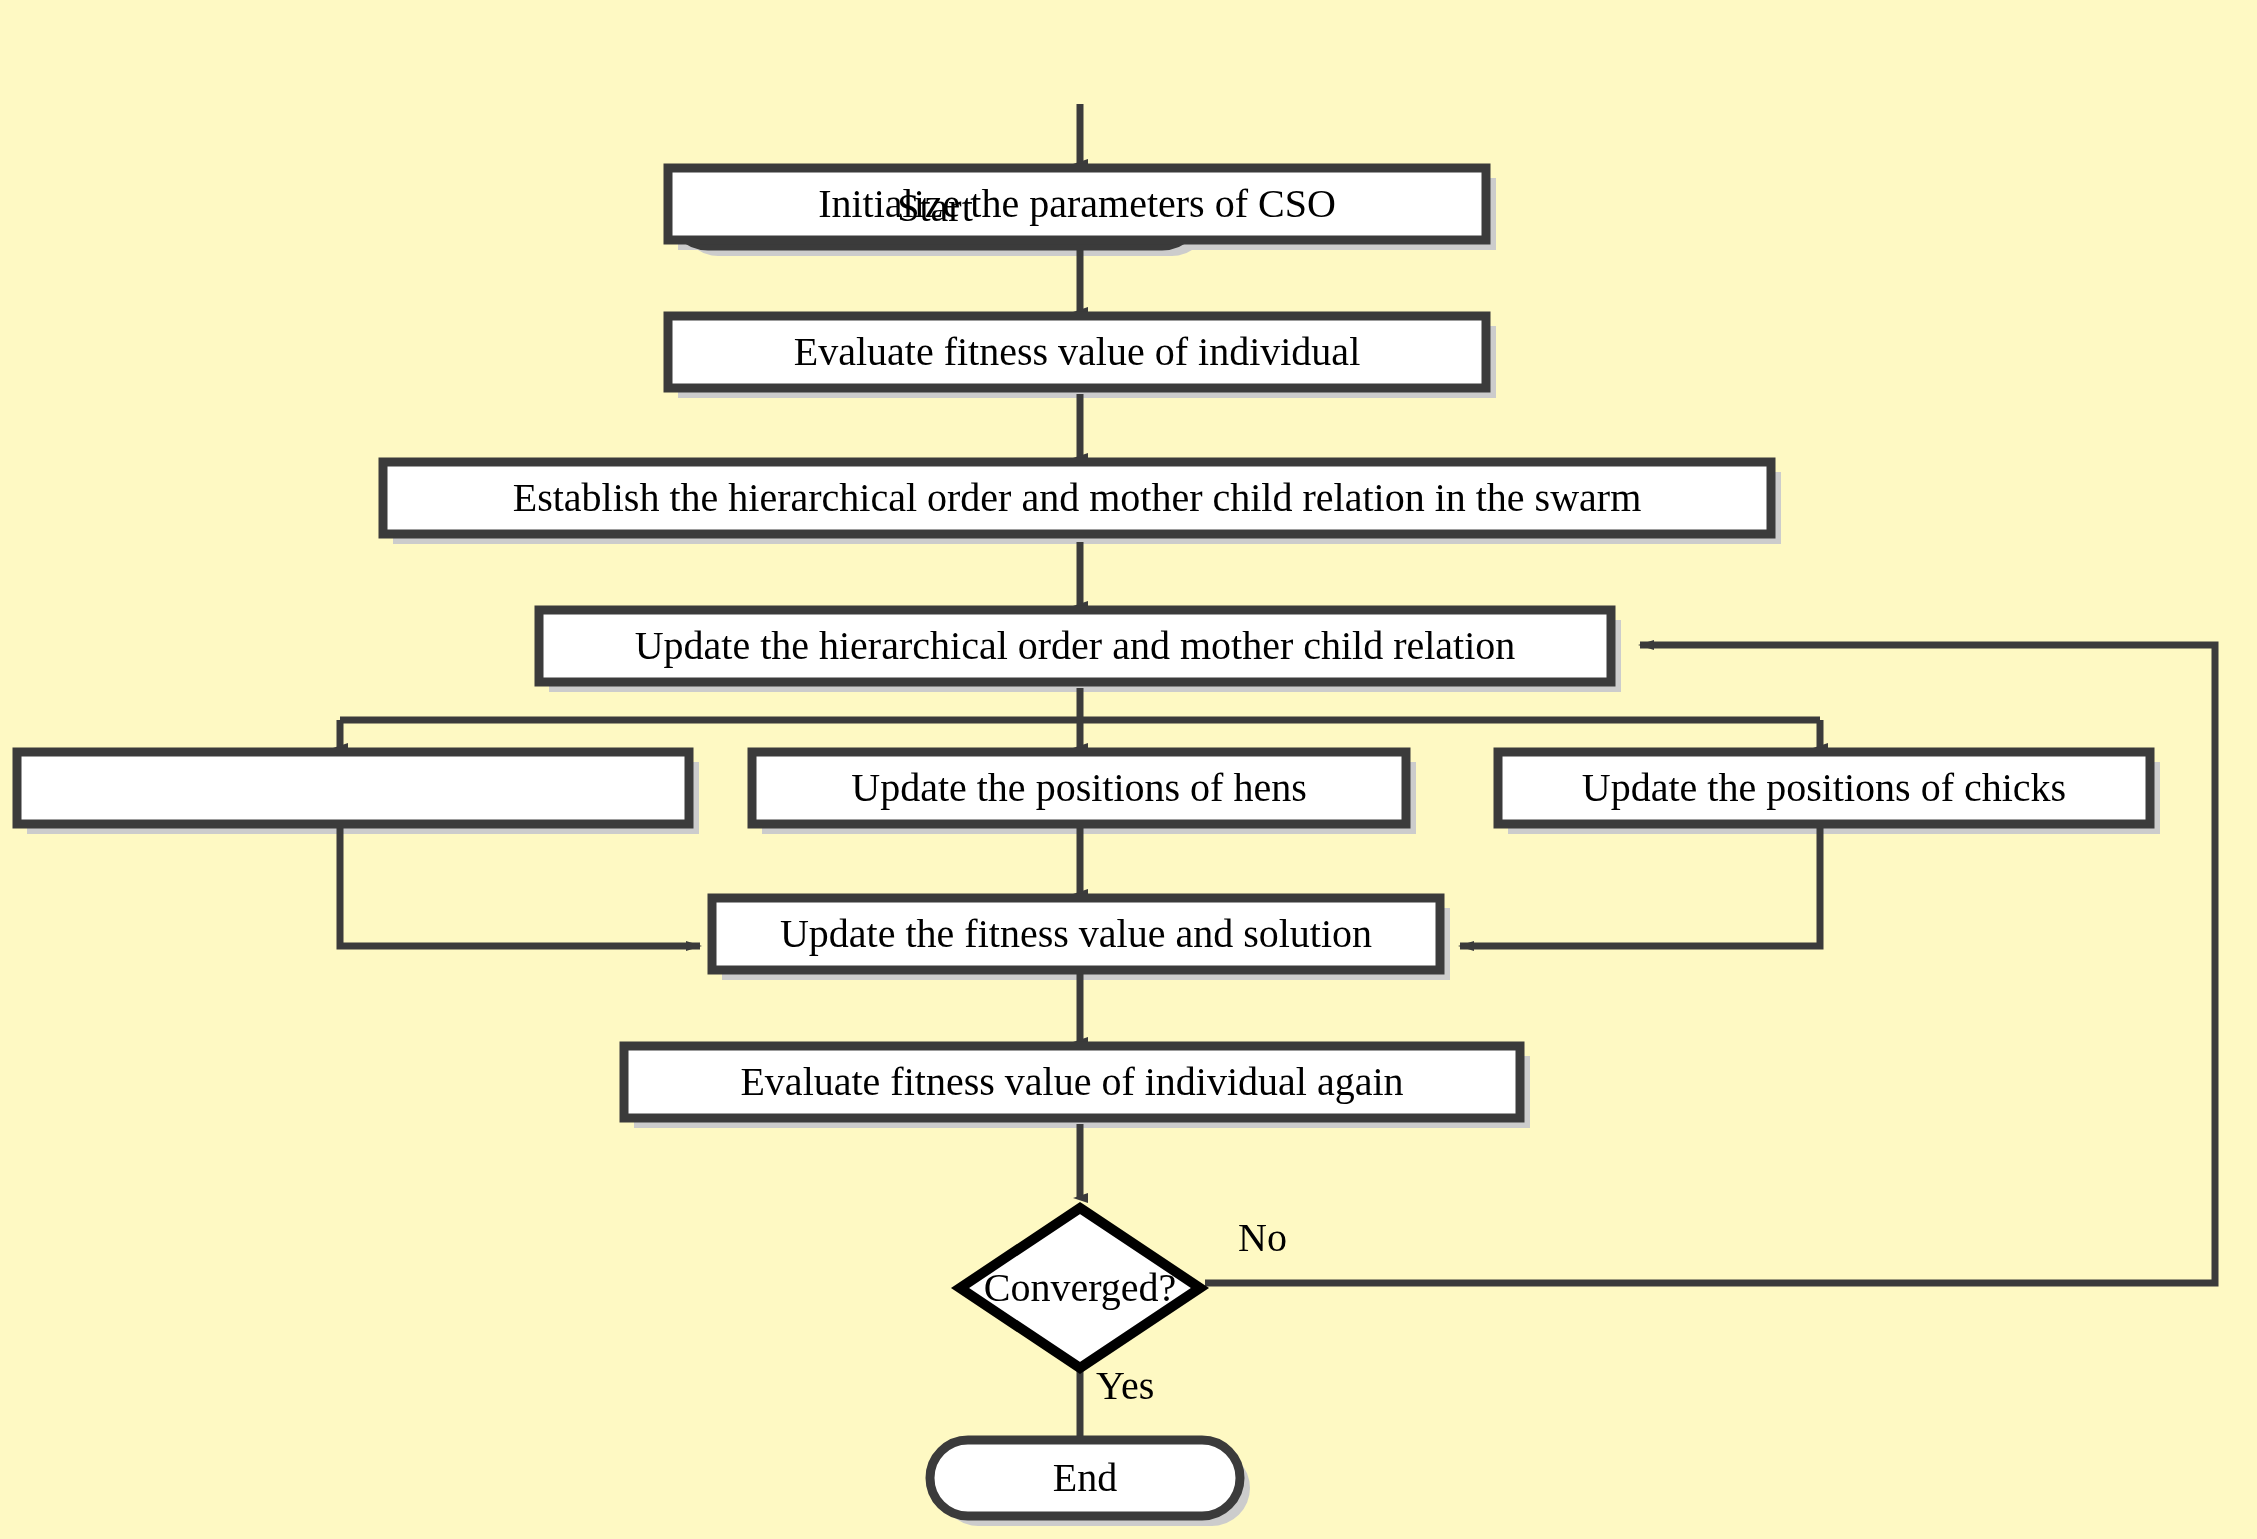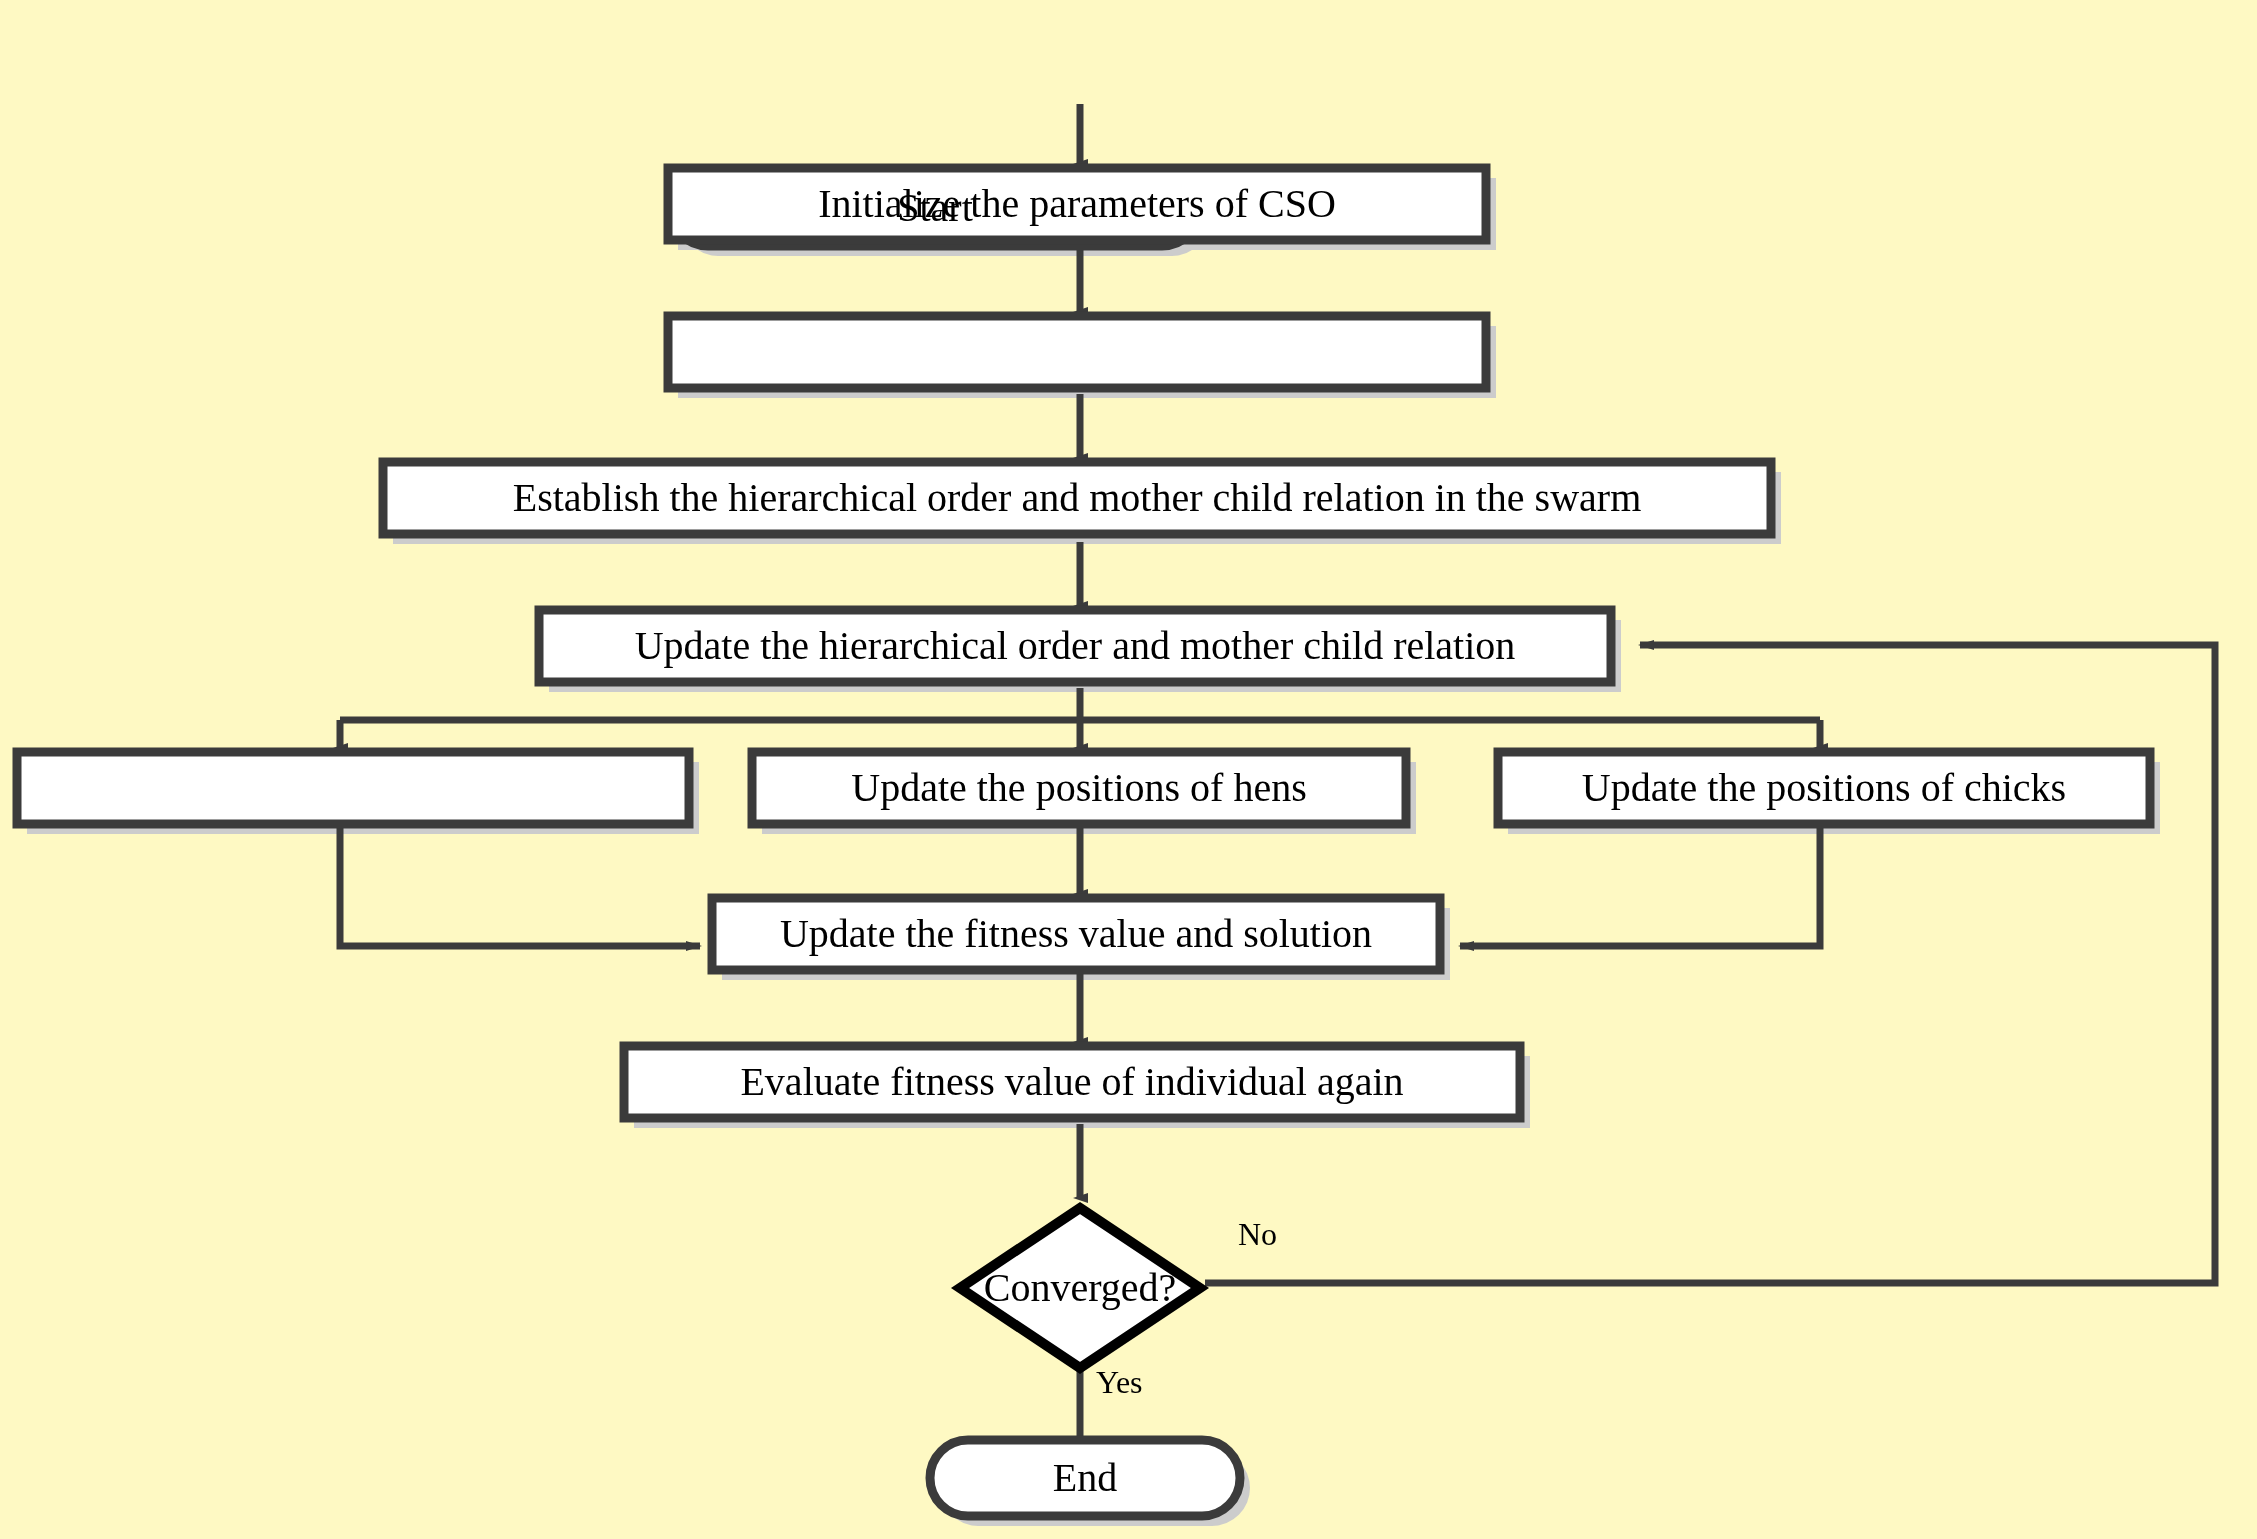--- a/index.html
+++ b/index.html
@@ -31,21 +31,21 @@
     font-family: "Liberation Serif", "DejaVu Serif", serif;
     font-size: 40px;
     line-height: 1;
     white-space: nowrap;
     pointer-events: none;
   }
   .edge-label {
     position: absolute;
     color: #000000;
     font-family: "Liberation Serif", "DejaVu Serif", serif;
-    font-size: 32px;
+    font-size: 40px;
     line-height: 1;
     white-space: nowrap;
   }
 </style>
 </head>
 <body>
 
 <div id="flow-root">
 
   <svg id="flow-svg" viewBox="0 0 2257 1539">
@@ -120,20 +120,21 @@
     <g>
       <polygon points="1085,1278 1205,1288 1085,1348 965,1288" fill="#cccccc" stroke="none"></polygon>
       <polygon points="1080,1208 1200,1288 1080,1368 960,1288" fill="#ffffff" stroke="#000000" stroke-width="10" stroke-linejoin="miter"></polygon>
     </g>
   </svg>
 
   <div class="node-label" style="left:670px;top:170px;width:530px;height:76px;">Start</div>
 
   <div class="node-label" style="left:668px;top:168px;width:818px;height:72px;">Initialize the parameters of CSO</div>
 
+  <div class="node-label" style="left:668px;top:316px;width:818px;height:72px;">Evaluate fitness value of individual</div>
 
   <div class="node-label" style="left:383px;top:462px;width:1388px;height:72px;">Establish the hierarchical order and mother child relation in the swarm</div>
 
   <div class="node-label" style="left:539px;top:610px;width:1072px;height:72px;font-family:Liberation Serif, serif;">Update the hierarchical order and mother child relation</div>
 
 
   <div class="node-label" style="left:752px;top:752px;width:654px;height:72px;">Update the positions of hens</div>
 
   <div class="node-label" style="left:1498px;top:752px;width:652px;height:72px;">Update the positions of chicks</div>
 

